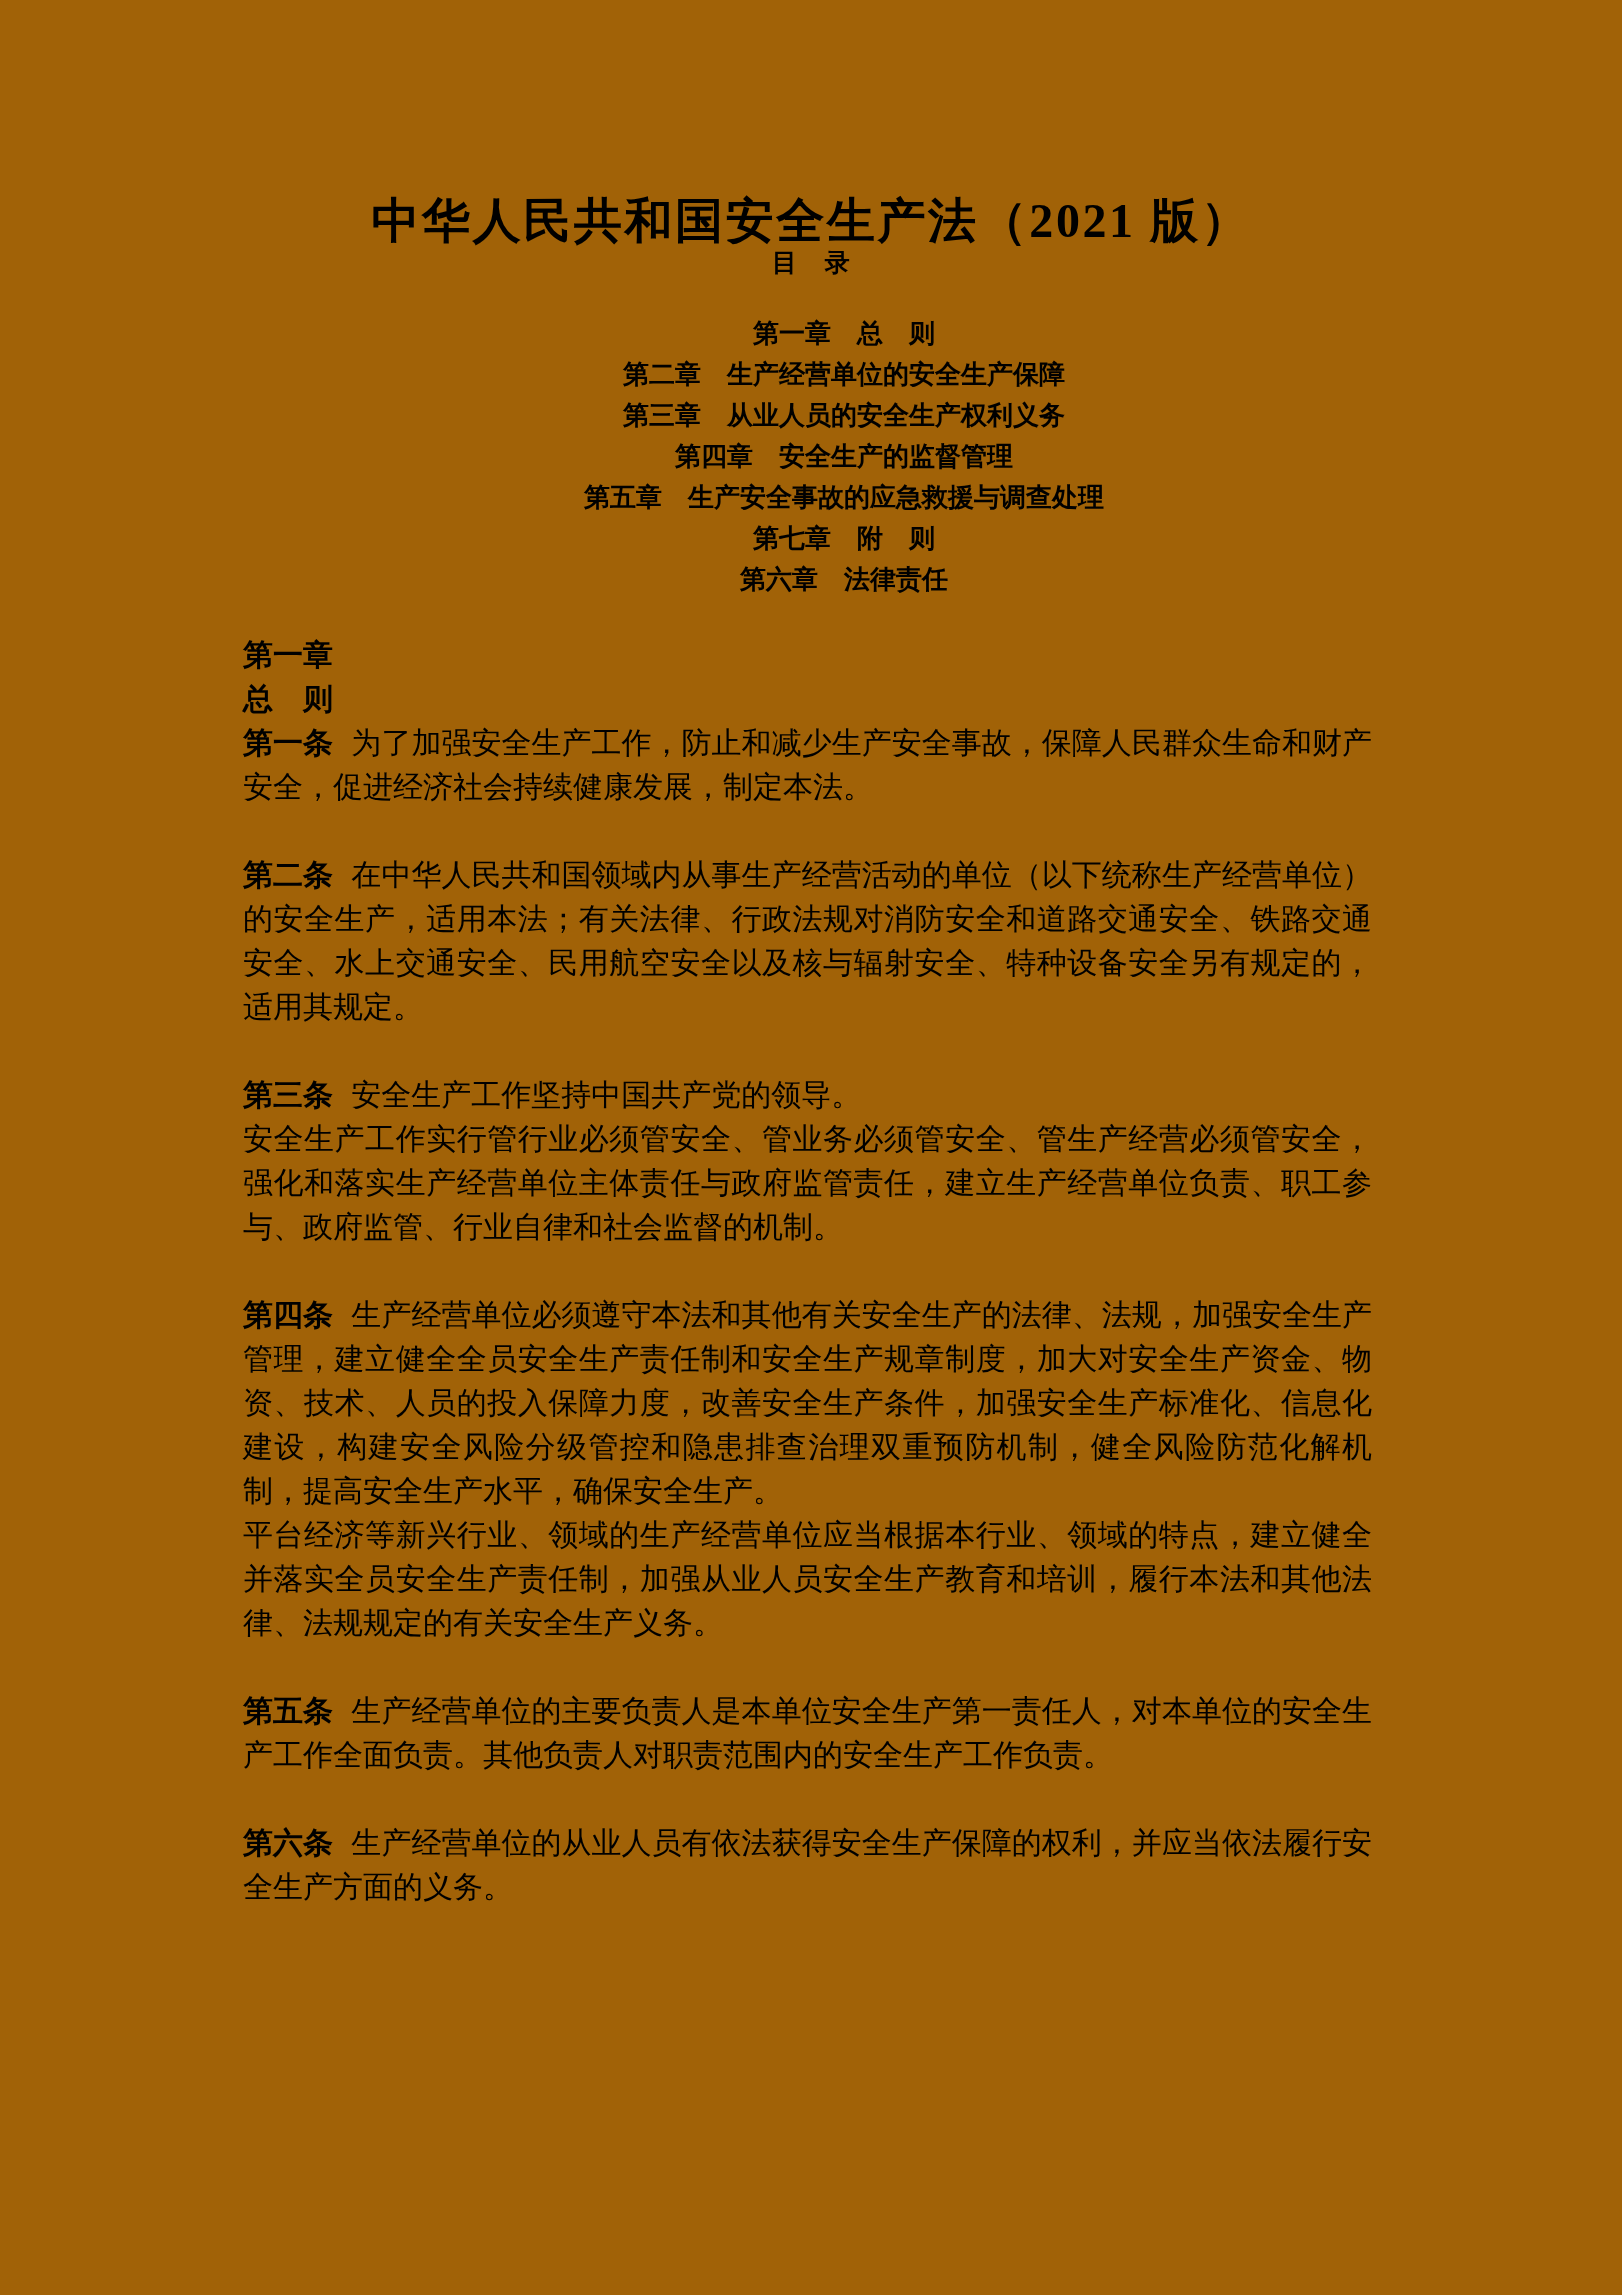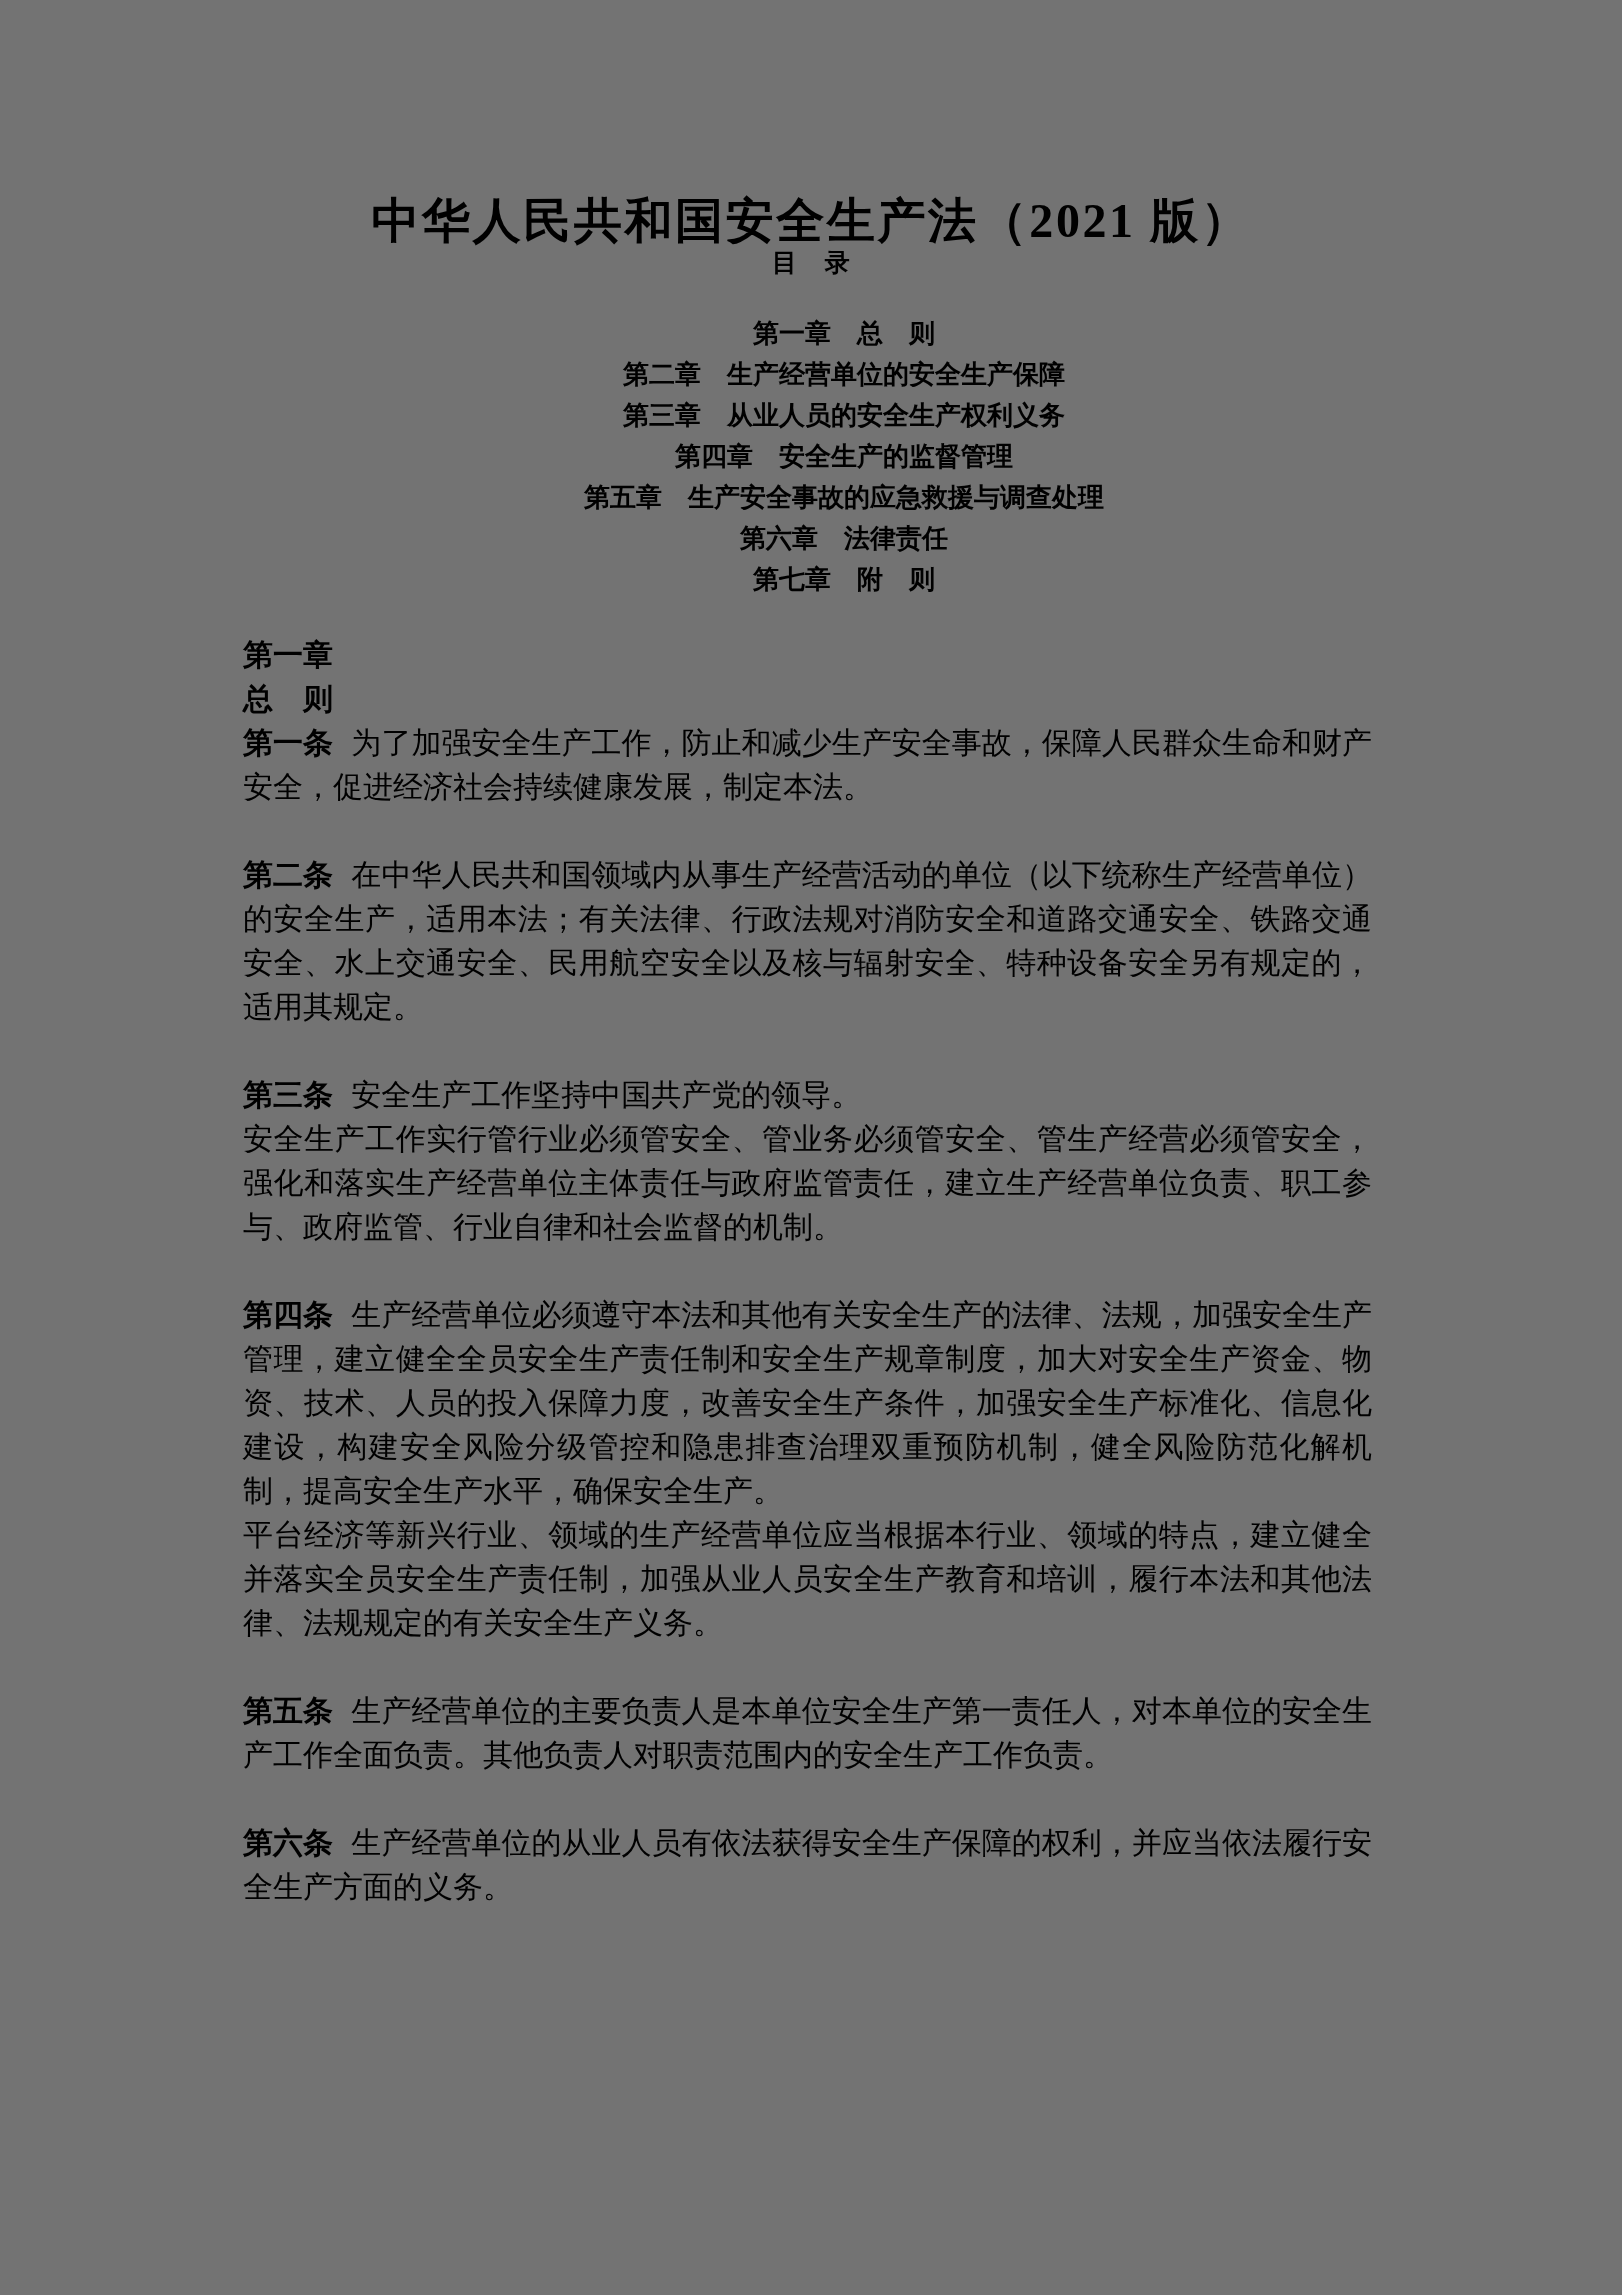--- a/index.html
+++ b/index.html
@@ -6,21 +6,21 @@
     margin: 0;
     padding: 0;
     background: #ffffff;
     color: #000000;
     font-family: "Liberation Serif", "DejaVu Serif", serif;
   }
   .page {
     position: relative;
     width: 1623px;
     height: 2295px;
-    background: #737373;
+    background: #a16207;
     box-sizing: border-box;
     padding: 193px 243px 0 243px;
     overflow: hidden;
   }
   .doc-title {
     font-size: 48px;
     font-weight: bold;
     text-align: center;
     line-height: 55px;
     letter-spacing: 2.6px;
@@ -70,22 +70,22 @@
   <h1 class="doc-title">中华人民共和国安全生产法（2021 版）</h1>
 
   <div class="toc-heading">目　录</div>
 
   <div class="toc-list">
     <div class="toc-item">第一章　总　则</div>
     <div class="toc-item">第二章　生产经营单位的安全生产保障</div>
     <div class="toc-item">第三章　从业人员的安全生产权利义务</div>
     <div class="toc-item">第四章　安全生产的监督管理</div>
     <div class="toc-item">第五章　生产安全事故的应急救援与调查处理</div>
+    <div class="toc-item">第七章　附　则</div>
     <div class="toc-item">第六章　法律责任</div>
-    <div class="toc-item">第七章　附　则</div>
   </div>
 
   <div class="chapter-heading">
     <div class="chapter-number">第一章</div>
     <div class="chapter-name">总　则</div>
   </div>
 
   <div class="articles">
 
     <div class="article">

